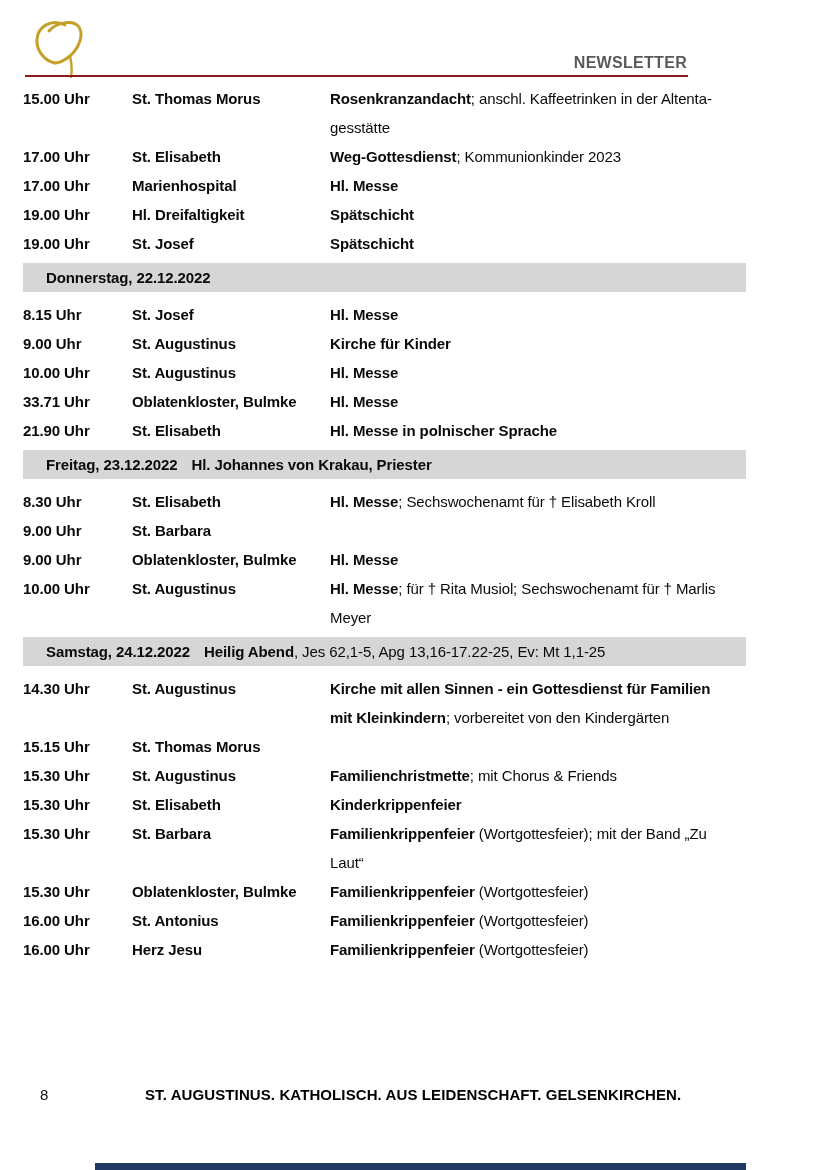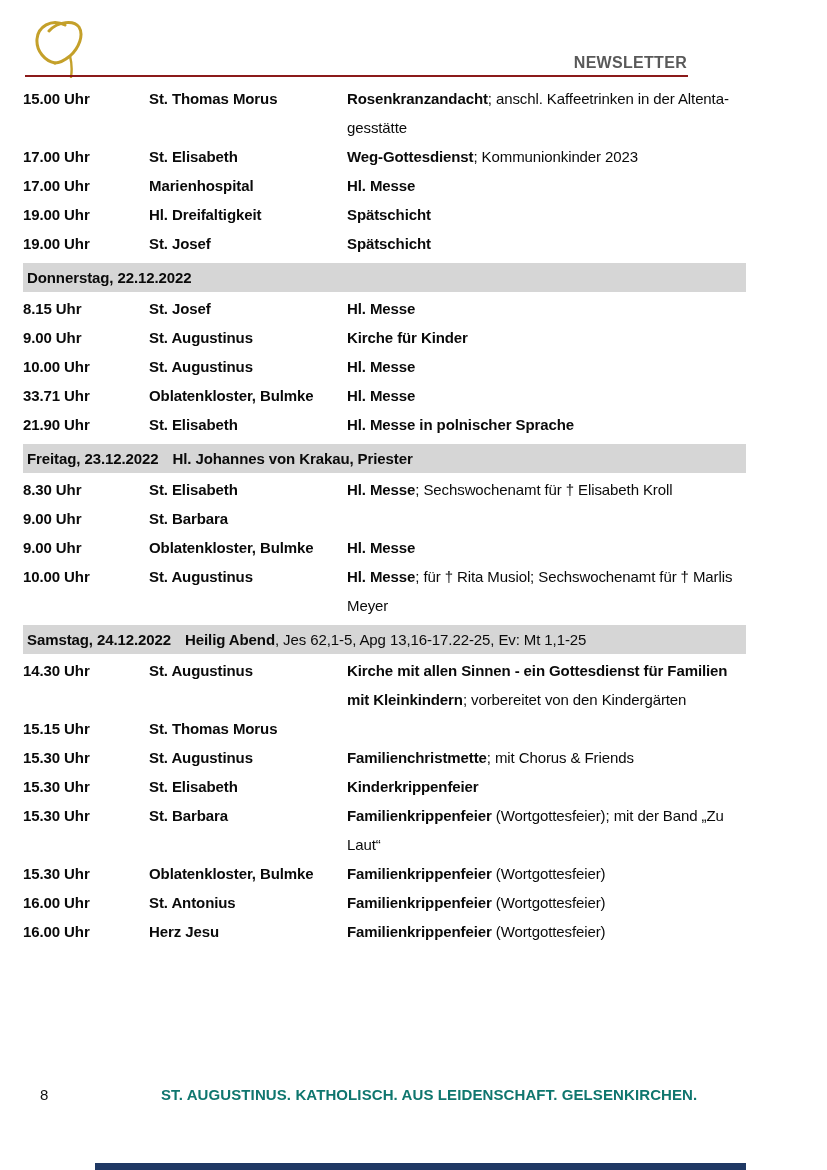--- a/index.html
+++ b/index.html
@@ -17,39 +17,39 @@
   .logo { position:absolute; left:34px; top:20px; }
   .rule { position:absolute; left:25px; top:75px; width:663px; height:2px; background:#8B1A1A; }
   .brand {
     position:absolute; top:54px; right:59px;
     font-size:16px; font-weight:700; color:#595959; letter-spacing:0.3px;
   }
   
   .content { position:absolute; left:23px; top:84px; width:782px; }
   .row { display:flex; font-size:15px; line-height:29px; }
   .t { width:100px; font-weight:700; flex:0 0 100px; }
-  .l { width:198px; margin-left:26px; font-weight:700; flex:0 0 198px; }
+  .l { width:198px; margin-left:9px; font-weight:700; flex:0 0 198px; }
   .d { flex:1 1 auto; }
   .db { font-weight:700; white-space:pre-line; }
   .dr { font-weight:400; white-space:pre-line; }
   .day-header {
-    margin-top:5px; margin-bottom:2px;
+    margin-top:5px; margin-bottom:8px;
     background:#d6d6d6; height:29px; line-height:29px;
-    padding-left:4px; font-size:15px;
+    padding-left:23px; font-size:15px;
   }
   .dh-date { font-weight:700; }
   .dh-bold { font-weight:700; }
   .dh-bold:not(:empty) { margin-left:14px; }
   .dh-rest { font-weight:400;text-align:center; }
   
   .footer { position:absolute; left:0; top:1086px; width:827px; height:22px; }
   .page-number { position:absolute; left:40px; top:0; font-size:15px; font-weight:400; color:#111; }
   .slogan {
-    position:absolute; left:161px; top:0;
-    font-size:15px; font-weight:700; color:#0f766e; letter-spacing:0.1px;
+    position:absolute; left:145px; top:0;
+    font-size:15px; font-weight:700; color:#000000; letter-spacing:0.1px;
   }
   .bottom-bar { position:absolute; left:95px; right:0; bottom:0; height:7px; background:#1F3864; }
 </style>
 </head>
 <body>
 
 <div class="page">
 
   <svg class="logo" width="50" height="58" viewBox="0 0 50 58" fill="none">
     <path d="M31 5 C17 -2 4 7 3 19 C2 31 11 41 21 43" stroke="#C4A02A" stroke-width="3" stroke-linecap="round" fill="none"></path>

